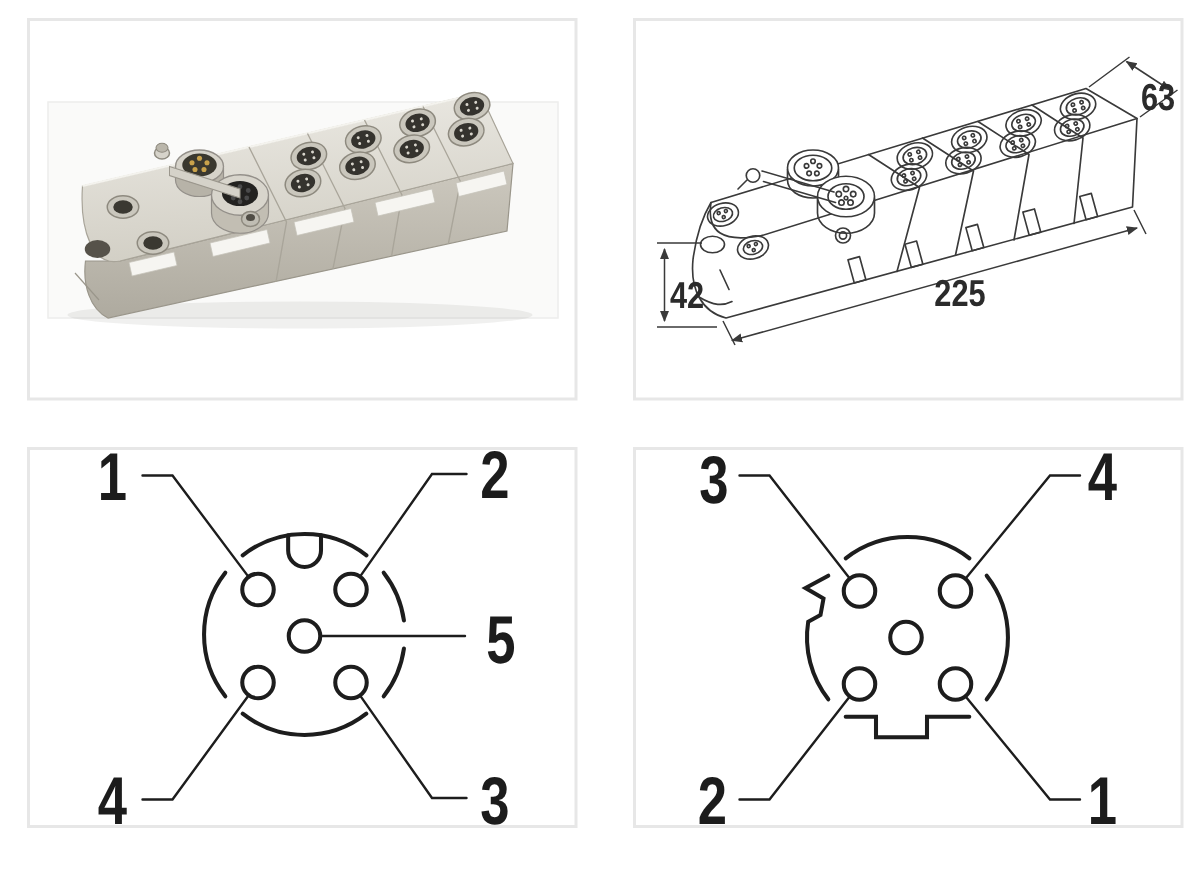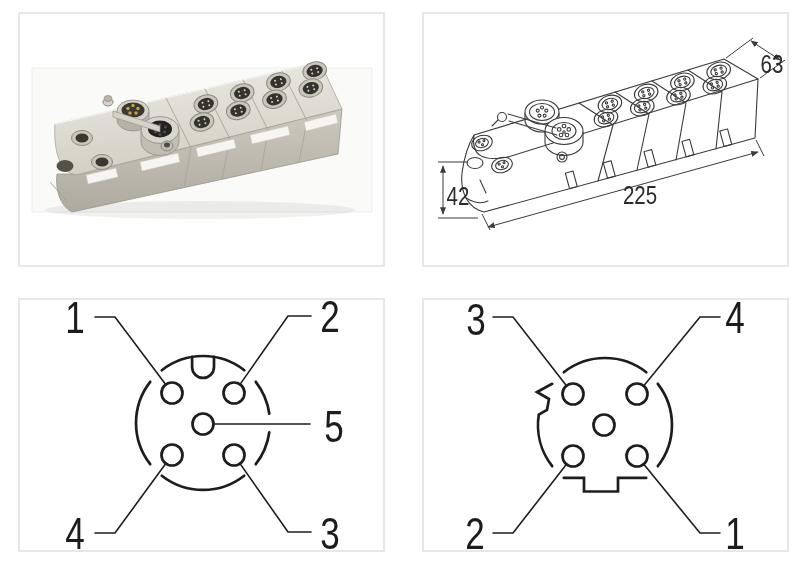--- a/index.html
+++ b/index.html
@@ -1,18 +1,18 @@
 <!DOCTYPE html>
 <html><head>
 <meta charset="utf-8">
 <style>
   html,body{margin:0;padding:0;background:#ffffff;}
   body{width:800px;height:587px;position:relative;font-family:"Liberation Sans",sans-serif;}
   .stage{position:absolute;left:0;top:0;width:800px;height:587px;background:#fff;}
-  .panel{position:absolute;background:#ffffff;border:2px solid #e7e7e7;box-sizing:border-box;}
+  .panel{position:absolute;background:#ffffff;border:2px solid #e7e7e7;box-sizing:border-box;font-weight:bold;}
   .panel svg{display:block;width:100%;height:100%;}
   #panel-photo   {left:18px; top:12px;  width:367px;height:255px;}
   #panel-drawing {left:422px;top:12px;  width:367px;height:255px;}
   #panel-pinout-male  {left:18px; top:298px;width:367px;height:254px;}
   #panel-pinout-female{left:422px;top:298px;width:367px;height:254px;}
   .pin-digit{font-family:"Liberation Sans",sans-serif;font-size:45px;fill:#1c1c1c;}
   .dim-digit{font-family:"Liberation Sans",sans-serif;font-size:25px;fill:#2b2b2b;}
   .pl{stroke:#1d1d1d;stroke-width:2.7;fill:none;stroke-linecap:round;}
   .pin{stroke:#1d1d1d;stroke-width:2.7;fill:#ffffff;}
   .ld{stroke:#1d1d1d;stroke-width:1.6;fill:none;stroke-linecap:round;}

